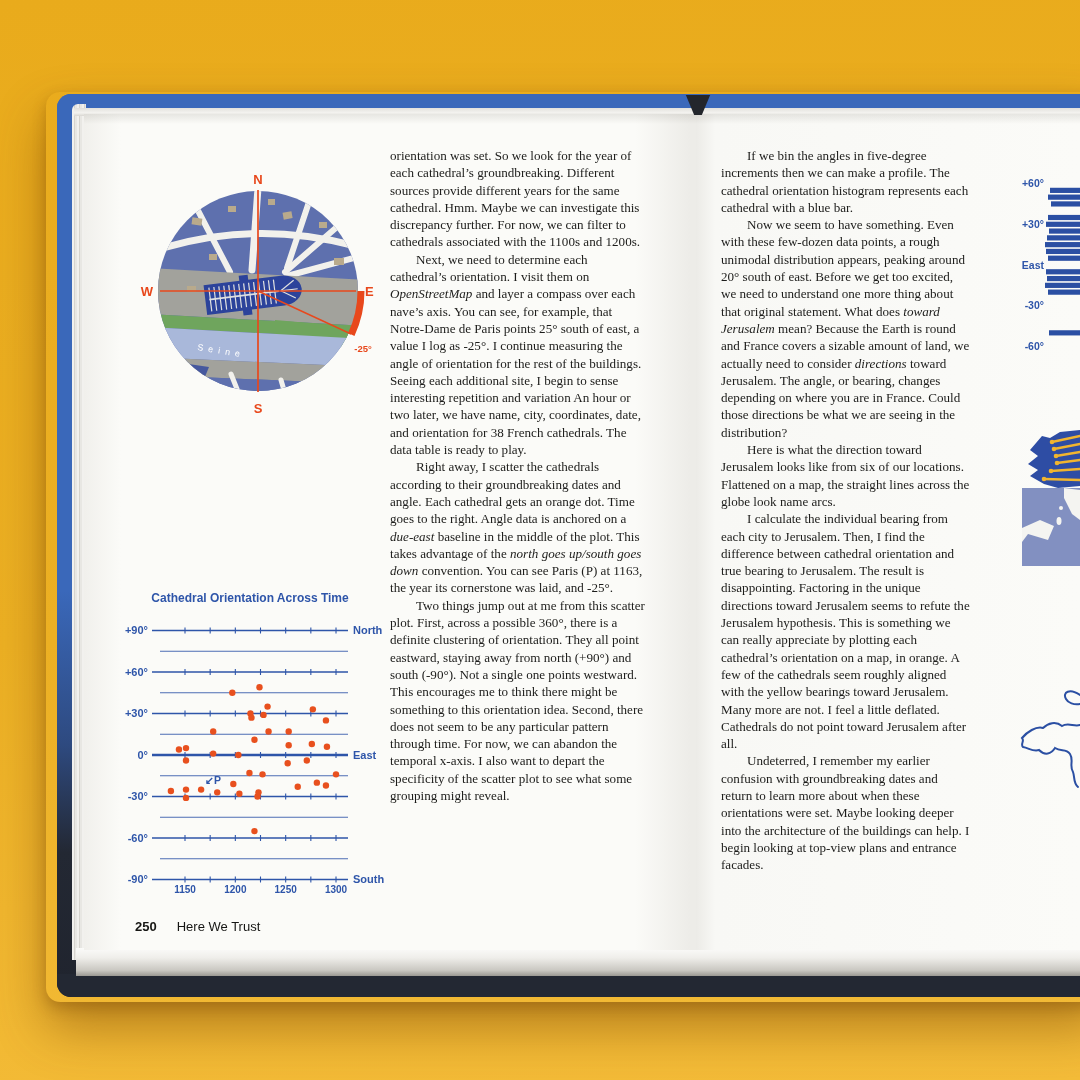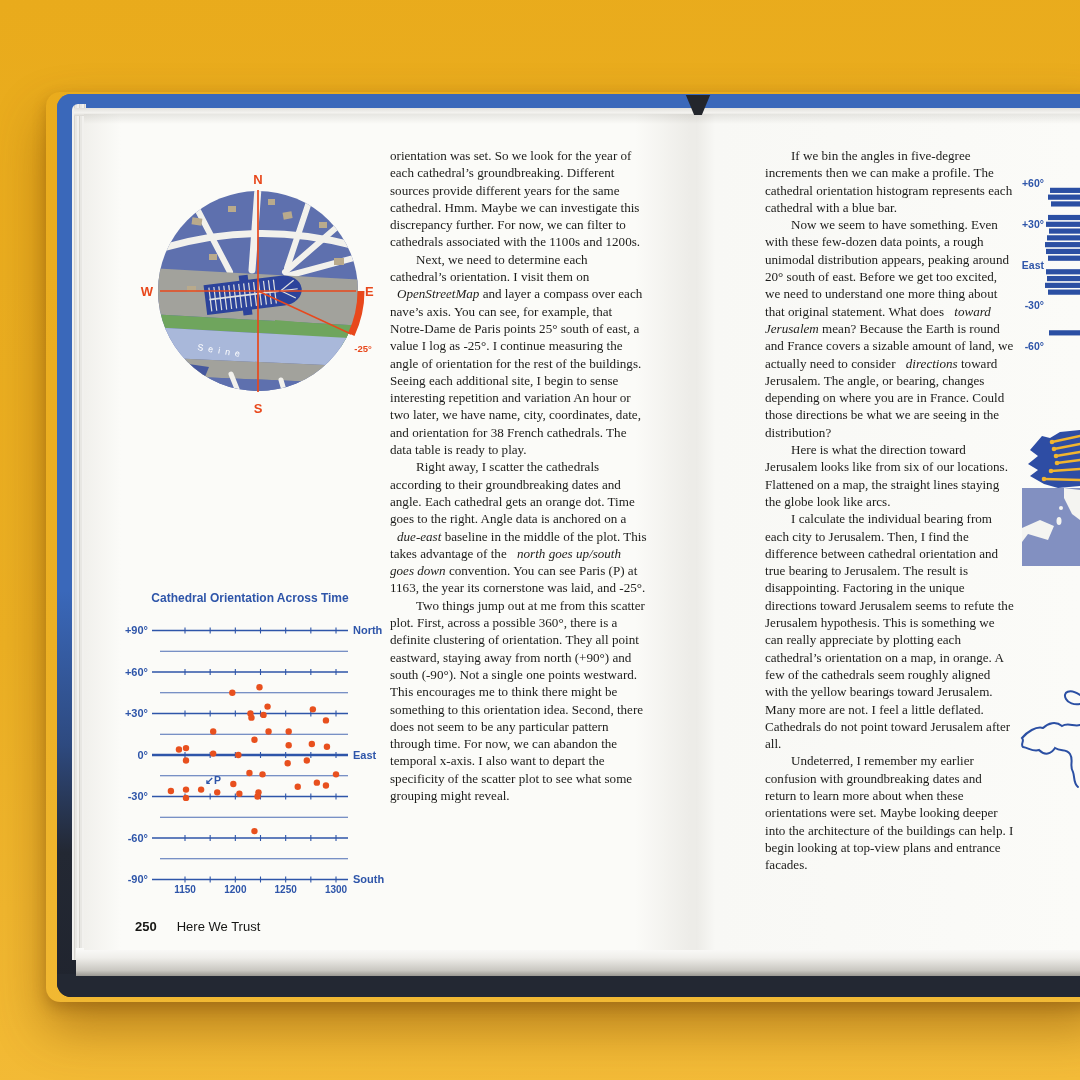--- a/index.html
+++ b/index.html
@@ -32,23 +32,23 @@
          background:linear-gradient(90deg,#ECEBE7 0%,#F8F8F5 5%,#FBFBF8 100%);}
   .top-shade{left:84px;top:114px;width:996px;height:10px;
          background:linear-gradient(180deg,rgba(50,45,30,.10),rgba(0,0,0,0));}
   .spine-notch{left:682px;top:95px;width:32px;height:20px;background:#23262C;
          clip-path:polygon(12% 0,88% 0,62% 100%,38% 100%);}
   
   .textcol{position:absolute;font-family:Liberation Serif, serif;
          font-size:13.1px;line-height:17.3px;color:#1C1C1A;text-align:left;}
   .textcol p{margin:0;}
   .textcol p.ind{text-indent:26px;}
-  .it{font-style:italic;margin-left:7px;}
+  .it{font-style:italic;}
   .col-left{left:390px;top:147px;width:257px;}
-  .col-right{left:765px;top:147px;width:250px;}
+  .col-right{left:721px;top:147px;width:250px;}
   .footer{left:135px;top:919px;font-size:13px;color:#15151','3;color:#161614;display:flex;gap:20px;}
   .footer .num{font-weight:bold;}
   
   svg{position:absolute;overflow:visible;}
   .blue-lab{fill:#2E55A9;font-family:"Liberation Sans",sans-serif;font-weight:bold;}
   .orange-lab{fill:#E8481C;font-family:"Liberation Sans",sans-serif;font-weight:bold;}
 </style>
 </head>
 <body>
 
@@ -273,21 +273,21 @@
 
   <div class="textcol col-left" id="left-col">
       <p><span>orientation was set. So we look for the year of each cathedral’s groundbreaking. Different sources provide different years for the same cathedral. Hmm. Maybe we can investigate this discrepancy further. For now, we can filter to cathedrals associated with the 1100s and 1200s.</span></p>
       <p class="ind"><span>Next, we need to determine each cathedral’s orientation. I visit them on </span><span class="it">OpenStreetMap</span><span> and layer a compass over each nave’s axis. You can see, for example, that Notre-Dame de Paris points 25° south of east, a value I log as -25°. I continue measuring the angle of orientation for the rest of the buildings. Seeing each additional site, I begin to sense interesting repetition and variation An hour or two later, we have name, city, coordinates, date, and orientation for 38 French cathedrals. The data table is ready to play.</span></p>
       <p class="ind"><span>Right away, I scatter the cathedrals according to their groundbreaking dates and angle. Each cathedral gets an orange dot. Time goes to the right. Angle data is anchored on a </span><span class="it">due-east</span><span> baseline in the middle of the plot. This takes advantage of the </span><span class="it">north goes up/south goes down</span><span> convention. You can see Paris (P) at 1163, the year its cornerstone was laid, and -25°.</span></p>
       <p class="ind"><span>Two things jump out at me from this scatter plot. First, across a possible 360°, there is a definite clustering of orientation. They all point eastward, staying away from north (+90°) and south (-90°). Not a single one points westward. This encourages me to think there might be something to this orientation idea. Second, there does not seem to be any particular pattern through time. For now, we can abandon the temporal x-axis. I also want to depart the specificity of the scatter plot to see what some grouping might reveal.</span></p>
     </div>
   <div class="textcol col-right" id="right-col">
       <p class="ind"><span>If we bin the angles in five-degree increments then we can make a profile. The cathedral orientation histogram represents each cathedral with a blue bar.</span></p>
       <p class="ind"><span>Now we seem to have something. Even with these few-dozen data points, a rough unimodal distribution appears, peaking around 20° south of east. Before we get too excited, we need to understand one more thing about that original statement. What does </span><span class="it">toward Jerusalem</span><span> mean? Because the Earth is round and France covers a sizable amount of land, we actually need to consider </span><span class="it">directions</span><span> toward Jerusalem. The angle, or bearing, changes depending on where you are in France. Could those directions be what we are seeing in the distribution?</span></p>
-      <p class="ind"><span>Here is what the direction toward Jerusalem looks like from six of our locations. Flattened on a map, the straight lines staying the globe look like arcs.</span></p>
+      <p class="ind"><span>Here is what the direction toward Jerusalem looks like from six of our locations. Flattened on a map, the straight lines across the globe look name arcs.</span></p>
       <p class="ind"><span>I calculate the individual bearing from each city to Jerusalem. Then, I find the difference between cathedral orientation and true bearing to Jerusalem. The result is disappointing. Factoring in the unique directions toward Jerusalem seems to refute the Jerusalem hypothesis. This is something we can really appreciate by plotting each cathedral’s orientation on a map, in orange. A few of the cathedrals seem roughly aligned with the yellow bearings toward Jerusalem. Many more are not. I feel a little deflated. Cathedrals do not point toward Jerusalem after all.</span></p>
       <p class="ind"><span>Undeterred, I remember my earlier confusion with groundbreaking dates and return to learn more about when these orientations were set. Maybe looking deeper into the architecture of the buildings can help. I begin looking at top-view plans and entrance facades.</span></p>
     </div>
 
   <svg id="hist-svg" style="left:1014px;top:170px;" width="66" height="190" viewBox="0 0 66 190">
       <text x="30" y="17.08" text-anchor="end" font-size="10.5" class="blue-lab">+60°</text>
       <text x="30" y="57.79" text-anchor="end" font-size="10.5" class="blue-lab">+30°</text>
       <text x="30" y="98.5" text-anchor="end" font-size="10.5" class="blue-lab">East</text>
       <text x="30" y="139.21" text-anchor="end" font-size="10.5" class="blue-lab">-30°</text>
       <text x="30" y="179.92000000000002" text-anchor="end" font-size="10.5" class="blue-lab">-60°</text>

